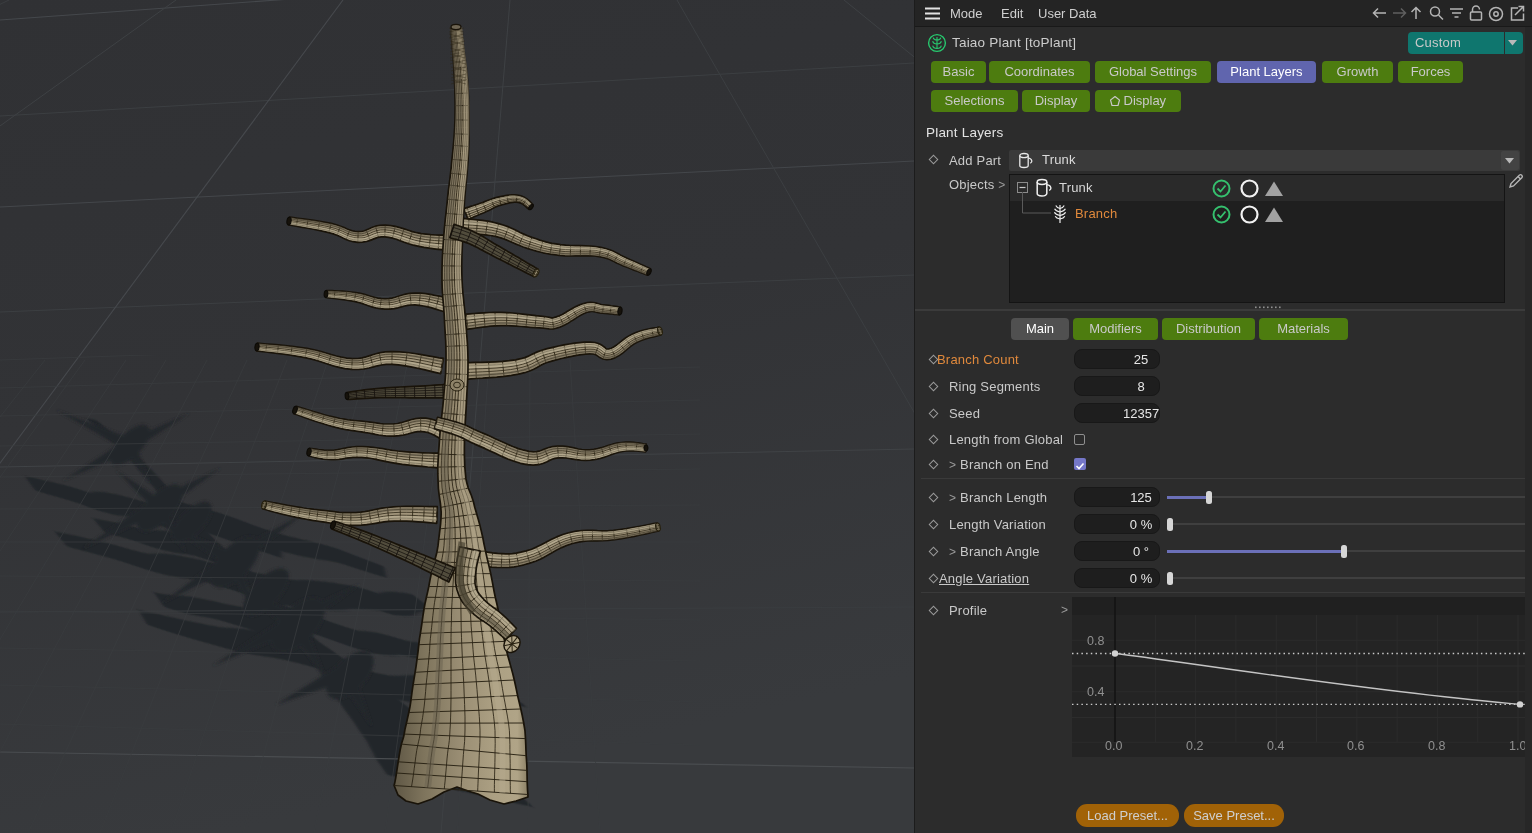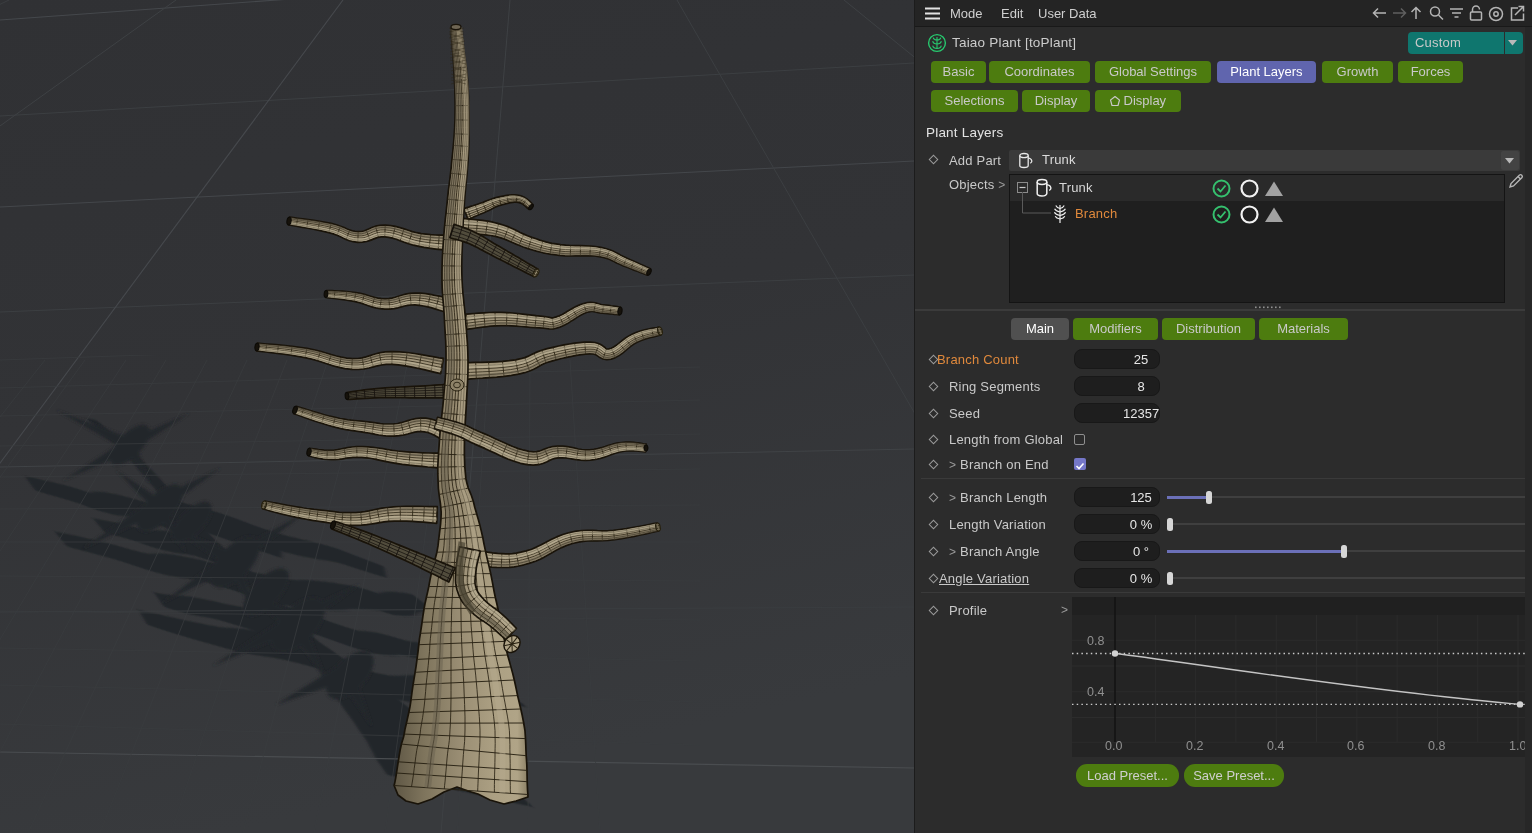--- a/index.html
+++ b/index.html
@@ -14,21 +14,21 @@
 .tab.active{background:#6065ae;color:#fff;}
 .tab.mactive{background:#505050;color:#fff;}
 
 .lbl{position:absolute;font-size:13px;color:#c9c9c9;white-space:nowrap;letter-spacing:0.2px;text-align:right;}
 .diamond{position:absolute;width:7px;height:7px;border:1.2px solid #9a9a9a;transform:rotate(45deg);}
 .vbox{position:absolute;left:159px;width:86px;height:20px;background:#1e1e1e;border-radius:8px;color:#e6e6e6;font-size:13px;text-align:center;line-height:20px;border:1px solid #181818;padding-left:48px;}
 .sep{position:absolute;left:6px;width:606px;height:1px;background:#3a3a3a;}
 .slider-track{position:absolute;left:252px;width:364px;height:2px;background:#3f3f3f;}
 .slider-fill{position:absolute;height:3px;background:#6b70b8;}
 .slider-handle{position:absolute;width:6px;height:13px;background:#d6d6d6;border-radius:2.5px;top:-5px;}
-.btn{position:absolute;height:23px;background:#4d7c0f;border-radius:11px;color:#cfcfcf;font-size:13px;text-align:center;line-height:23px;}
+.btn{position:absolute;height:23px;background:#a16207;border-radius:11px;color:#cfcfcf;font-size:13px;text-align:center;line-height:23px;margin-top:40px;}
 </style></head>
 <body>
 <div id="viewport"><svg width="914" height="833" viewBox="0 0 914 833">
 <defs>
 <linearGradient id="bgg" x1="0" y1="0" x2="0.25" y2="1">
 <stop offset="0" stop-color="#303134"></stop>
           <stop offset="0.5" stop-color="#323336"></stop>
           <stop offset="1" stop-color="#383a3d"></stop>
 </linearGradient>
 <linearGradient id="trk" x1="0" y1="0" x2="1" y2="0">

